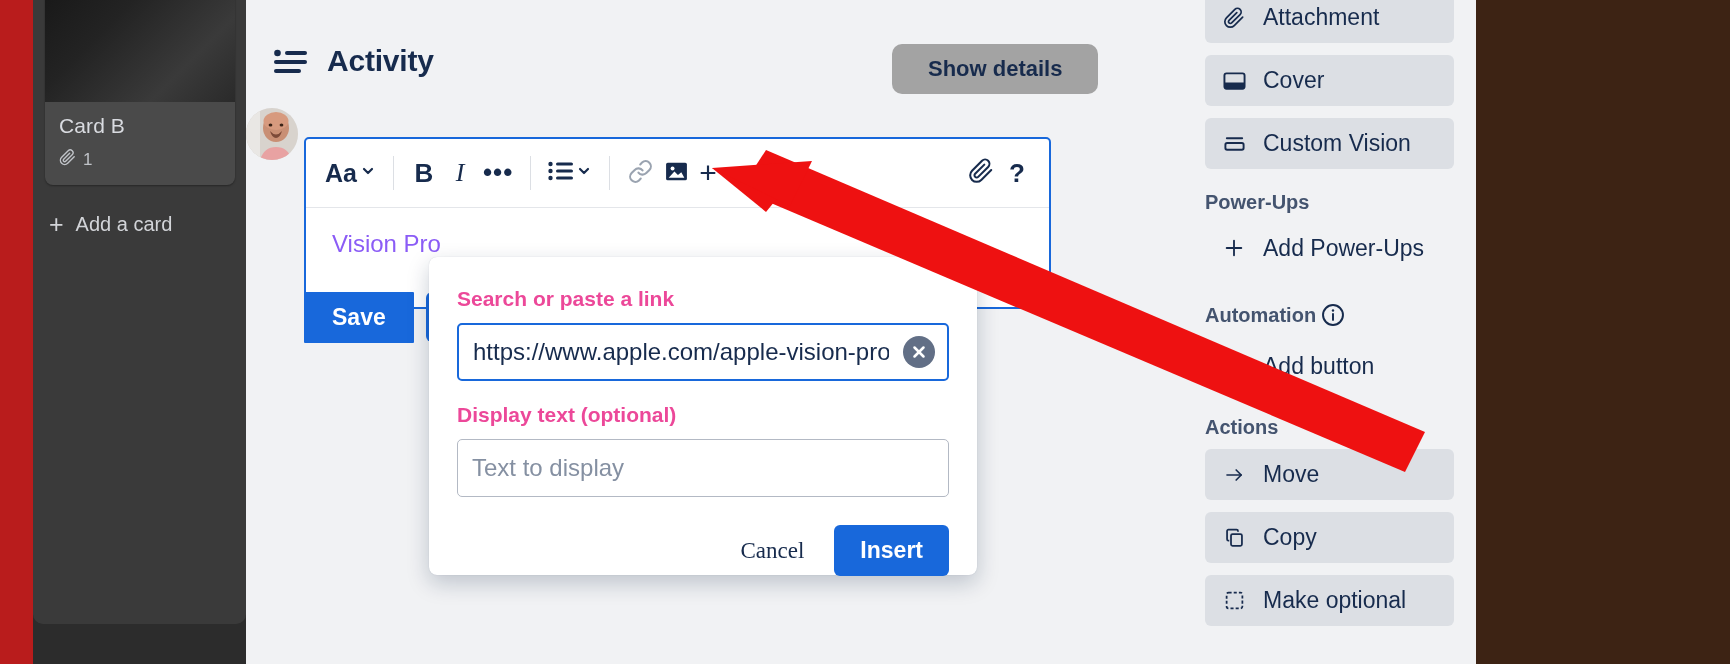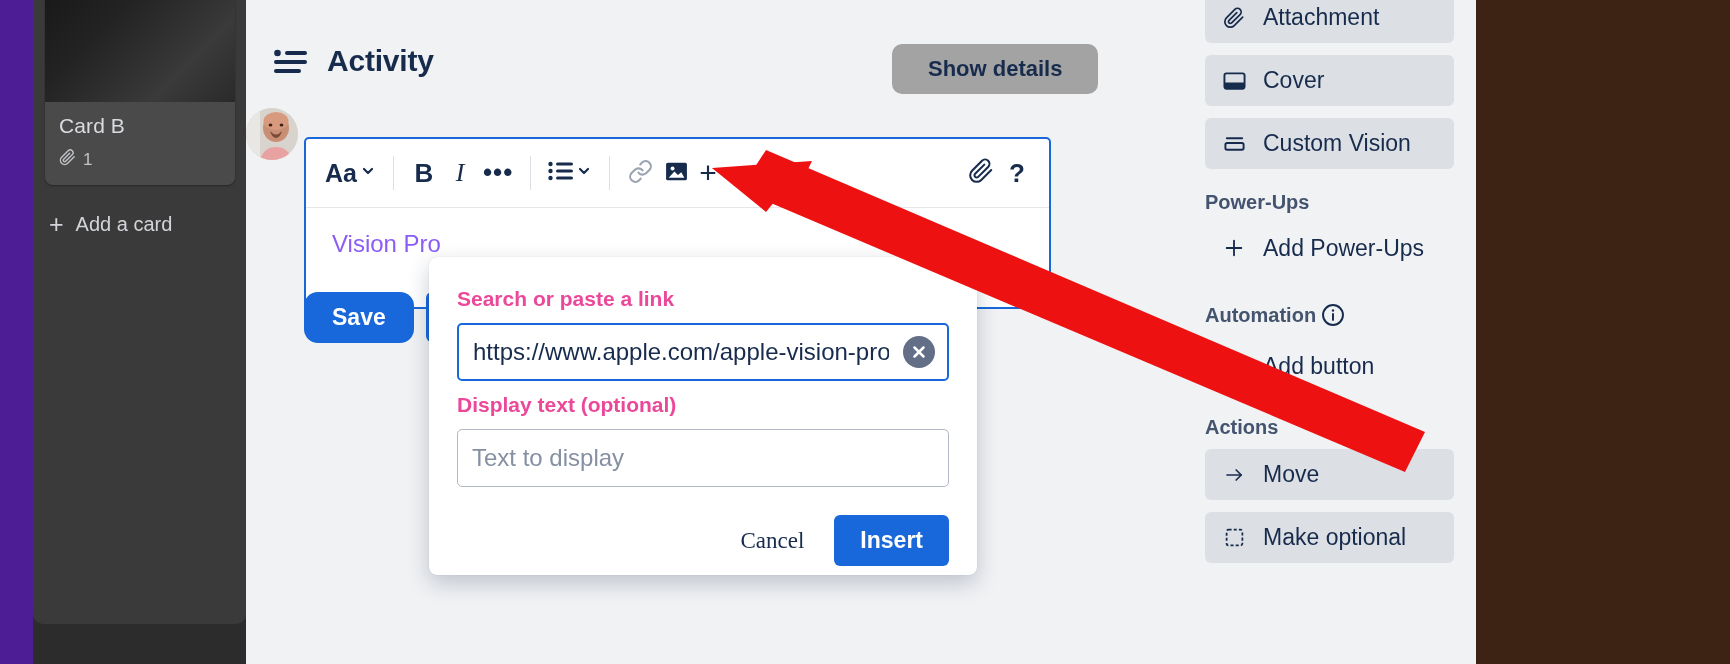--- a/index.html
+++ b/index.html
@@ -7,21 +7,21 @@
     width: 1730px; height: 664px;
     overflow: hidden;
     font-family: "Liberation Sans", sans-serif;
     background: #3a2011;
   }
   #root { position: relative; width: 1730px; height: 664px; background: #3d2314; }
 
   
   .board-backdrop {
     position: absolute; left: 0; top: 0; width: 246px; height: 664px;
-    background: #4c1d95;
+    background: #b91c1c;
     padding-left: 16px;
   }
   .board-strip {
     position: absolute; left: 33px; top: 0; width: 213px; height: 664px;
     background: #2c2c2c;
   }
   .list-col {
     position: absolute; left: 33px; top: -40px; width: 213px;
     background: rgba(60,60,60,0.92);
     border-radius: 10px;
@@ -114,21 +114,21 @@
   .composer-body {
     padding: 22px 26px; font-size: 24px; color: #1868db;
   }
   .composer-link { color: #8b5cf6; }
 
   
   .save-btn {
     position: absolute; left: 58px; top: 292px;
     background: #1868db; color: #fff;
     font-size: 23px; font-weight: 600;
-    border: none; border-radius: 14px;
+    border: none; border-radius: 1px;
     padding: 12px 28px; cursor: pointer;
     font-family: "Liberation Sans", sans-serif;
   }
   .check-btn {
     position: absolute; left: 180px; top: 292px;
     width: 50px; height: 50px; background: #1868db;
     border-radius: 6px; border: none; cursor: pointer;
     display: flex; align-items: center; justify-content: center;
   }
 
@@ -156,21 +156,21 @@
     border: 1px solid #b3b9c4; height: 58px; padding-right: 14px;
   }
   .text-input.plain::placeholder { color: #8590a2; }
   .clear-icon {
     position: absolute; right: 14px; top: 50%; transform: translateY(-50%);
     width: 32px; height: 32px; border-radius: 50%;
     background: #626f86; color: #fff;
     display: flex; align-items: center; justify-content: center;
     font-size: 20px; font-weight: 700; cursor: pointer; line-height: 1;
   }
-  .field-block-2 { margin-top: 12px; }
+  .field-block-2 { margin-top: 22px; }
   .popover-actions {
     display: flex; align-items: center; justify-content: flex-end;
     gap: 10px; margin-top: 28px;
   }
   .btn-cancel {
     background: transparent; border: none; cursor: pointer;
     color: #172b4d; font-size: 23px; font-weight: 500;
     padding: 12px 20px; border-radius: 6px;
     font-family: Liberation Serif, serif;
   }
@@ -477,20 +477,29 @@
     <div class="side-btn">
       <span class="side-icon">
         <svg width="23" height="20" viewBox="0 0 24 24" fill="none" stroke="#172b4d" stroke-width="2" stroke-linecap="round" stroke-linejoin="round">
             <line x1="3" y1="12" x2="20" y2="12"></line>
             <polyline points="14 6 20 12 14 18"></polyline>
           </svg>
       </span>
       <span>Move</span>
     </div>
 
+    <div class="side-btn">
+      <span class="side-icon">
+        <svg width="21" height="21" viewBox="0 0 24 24" fill="none" stroke="#172b4d" stroke-width="2">
+            <rect x="8" y="8" width="12.5" height="13.5" rx="1.8"></rect>
+            <path d="M16 5.5V4.6A1.6 1.6 0 0 0 14.4 3H5.1A1.6 1.6 0 0 0 3.5 4.6v9.3A1.6 1.6 0 0 0 5.1 15.5H6"></path>
+          </svg>
+      </span>
+      <span>Copy</span>
+    </div>
 
     <div class="side-btn">
       <span class="side-icon">
         <svg width="21" height="21" viewBox="0 0 24 24" fill="none" stroke="#172b4d" stroke-width="2" stroke-dasharray="3.5 2.4">
             <rect x="3" y="3" width="18" height="18" rx="2.2"></rect>
           </svg>
       </span>
       <span>Make optional</span>
     </div>
   </div>

